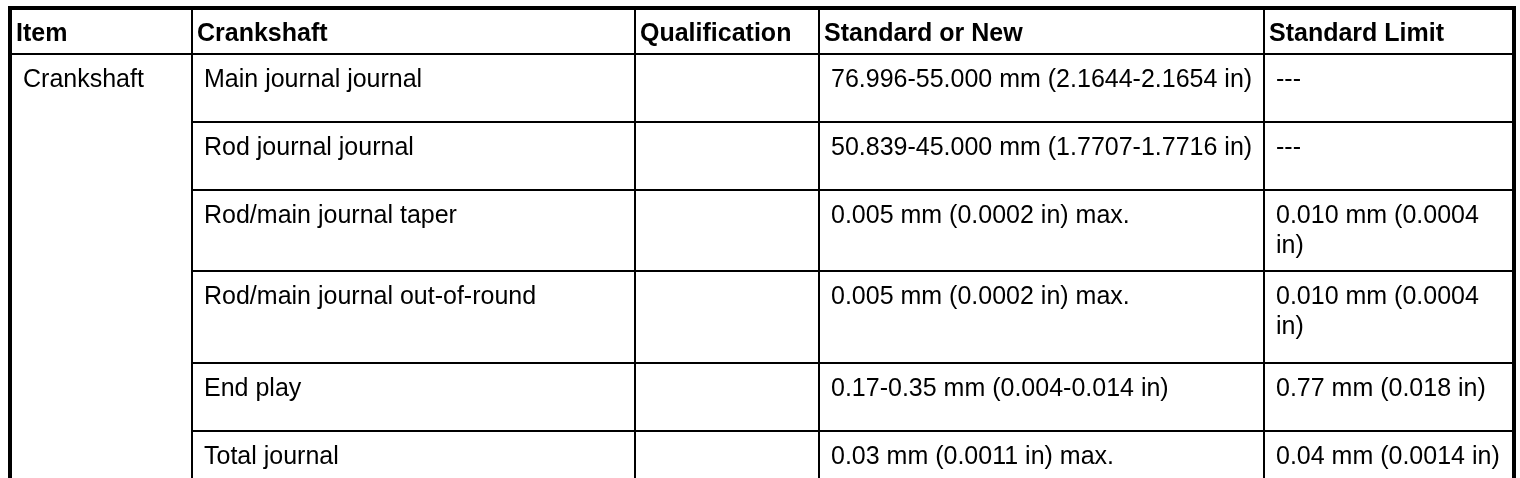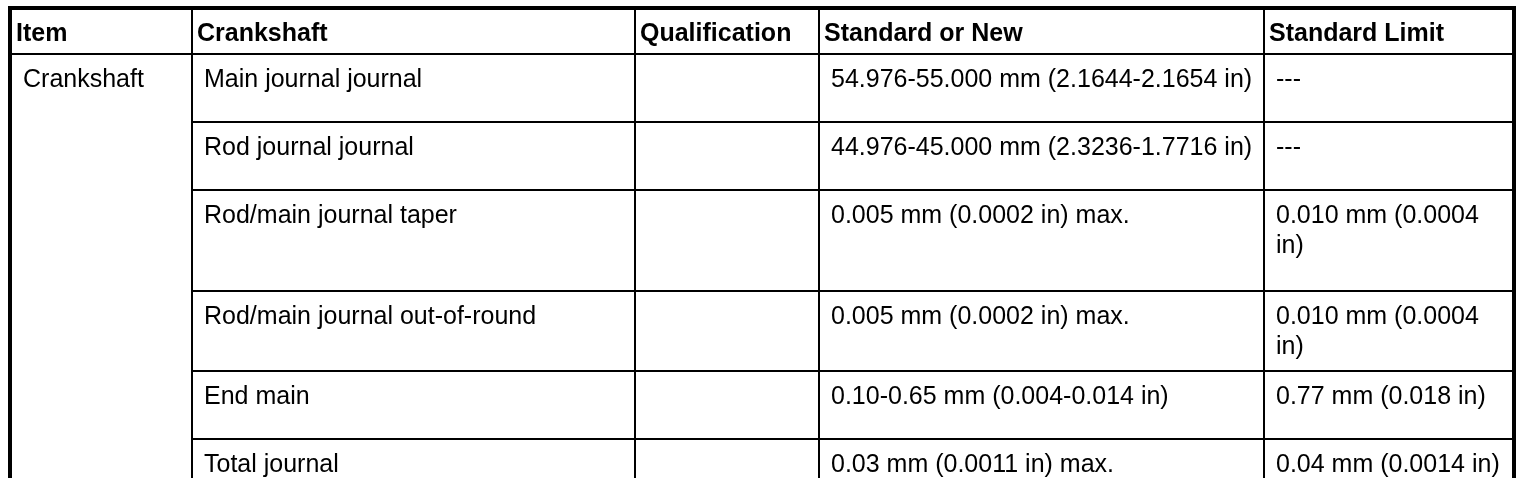--- a/index.html
+++ b/index.html
@@ -39,22 +39,22 @@
     font-weight: normal;
     text-align: left;
     vertical-align: top;
     padding: 8px 4px 4px 11px;
   }
   td.service-limit-cell {
     padding-right: 21px;
   }
   tr.header-row   { height: 46px; }
   tr.row-short    { height: 68px; }
-  tr.row-tall     { height: 101px; }
-  tr.row-tall-2   { height: 80px; margin-top: 40px; }
+  tr.row-tall     { height: 81px; }
+  tr.row-tall-2   { height: 92px; margin-top: 40px; }
 </style>
 </head>
 <body>
 
 <table class="spec-table">
   <colgroup>
     <col style="width:182px">
     <col style="width:443px">
     <col style="width:184px">
     <col style="width:445px">
@@ -67,45 +67,45 @@
       <th>Qualification</th>
       <th>Standard or New</th>
       <th>Standard Limit</th>
     </tr>
   </thead>
   <tbody>
     <tr class="row-short">
       <td rowspan="6">Crankshaft</td>
       <td>Main journal journal</td>
       <td></td>
-      <td>54.976-55.000 mm (2.1644-2.1654 in)</td>
+      <td>76.996-55.000 mm (2.1644-2.1654 in)</td>
       <td class="service-limit-cell">---</td>
     </tr>
     <tr class="row-short">
       <td>Rod journal journal</td>
       <td></td>
-      <td>44.976-45.000 mm (2.3236-1.7716 in)</td>
+      <td>50.839-45.000 mm (1.7707-1.7716 in)</td>
       <td class="service-limit-cell">---</td>
     </tr>
     <tr class="row-tall">
       <td>Rod/main journal taper</td>
       <td></td>
       <td>0.005 mm (0.0002 in) max.</td>
       <td class="service-limit-cell">0.010 mm (0.0004 in)</td>
     </tr>
     <tr class="row-tall-2">
       <td>Rod/main journal out-of-round</td>
       <td></td>
       <td>0.005 mm (0.0002 in) max.</td>
       <td class="service-limit-cell">0.010 mm (0.0004 in)</td>
     </tr>
     <tr class="row-short">
-      <td>End main</td>
+      <td>End play</td>
       <td></td>
-      <td>0.10-0.65 mm (0.004-0.014 in)</td>
+      <td>0.17-0.35 mm (0.004-0.014 in)</td>
       <td class="service-limit-cell">0.77 mm (0.018 in)</td>
     </tr>
     <tr class="row-tall">
       <td>Total journal</td>
       <td></td>
       <td>0.03 mm (0.0011 in) max.</td>
       <td class="service-limit-cell">0.04 mm (0.0014 in)</td>
     </tr>
   </tbody>
 </table>

